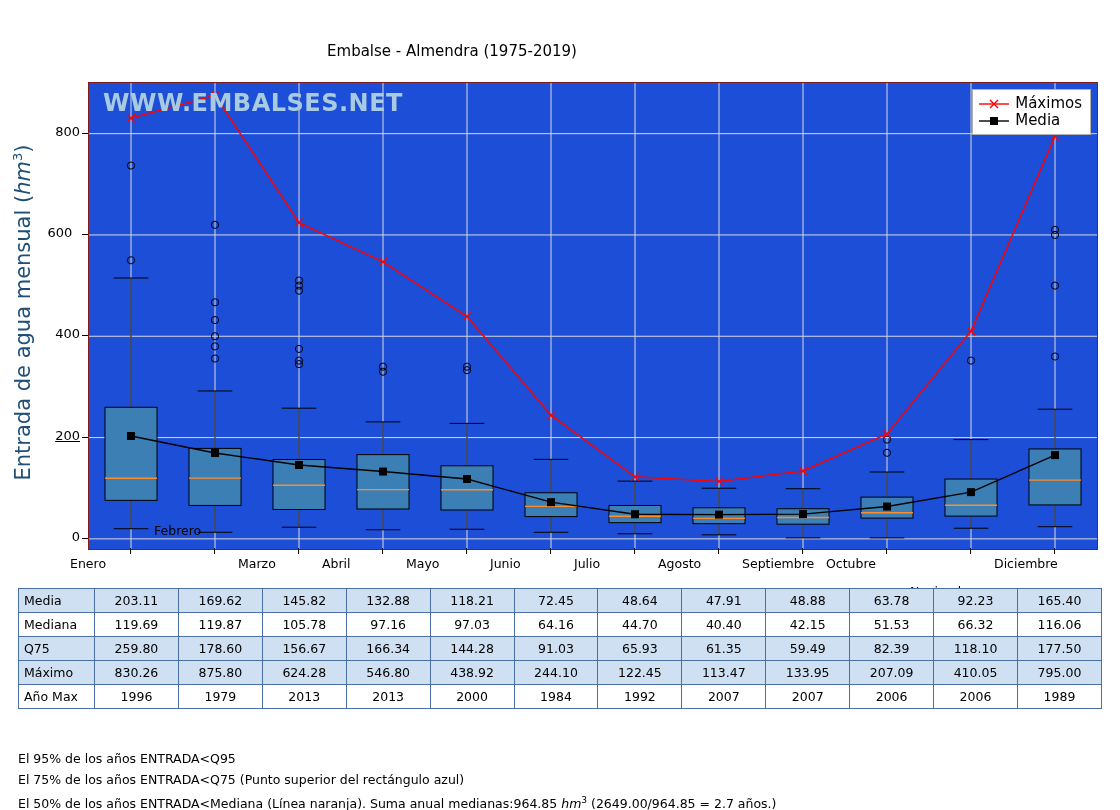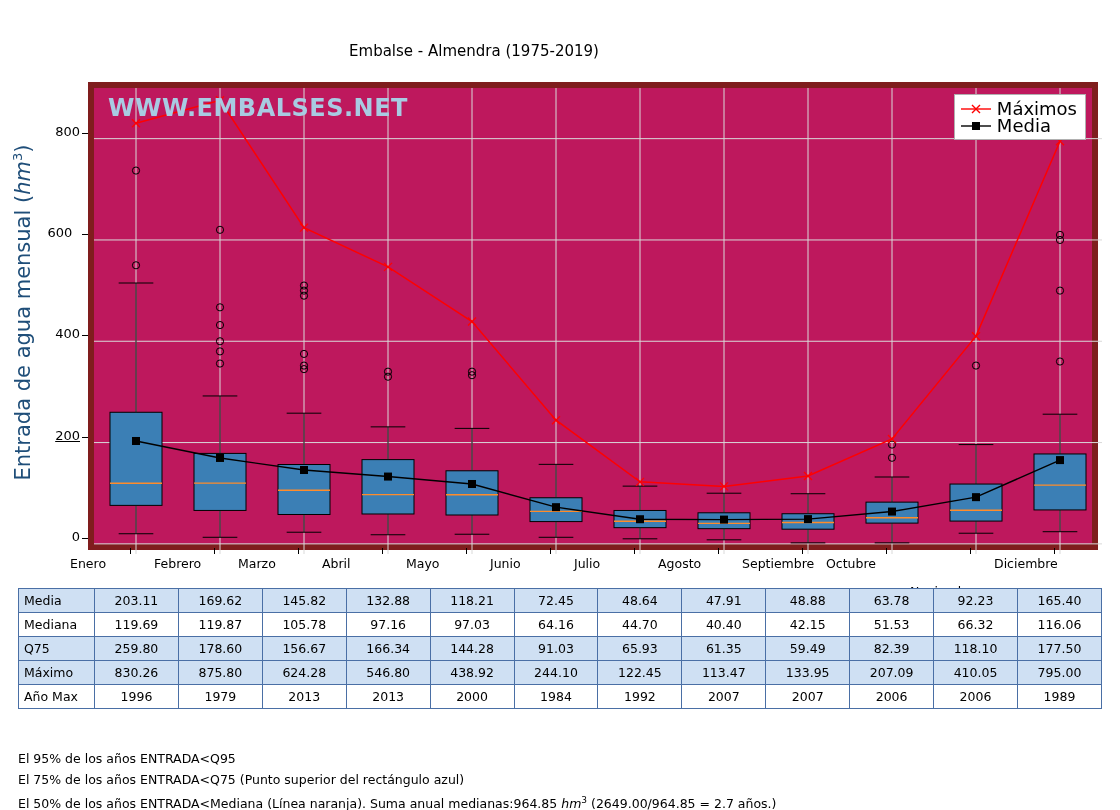--- a/index.html
+++ b/index.html
@@ -4,49 +4,49 @@
 <style>
   html,body{margin:0;padding:0;}
   body{
     width:1120px;height:810px;background:#ffffff;
     font-family:"DejaVu Sans","Liberation Sans",sans-serif;
     color:#000;overflow:hidden;position:relative;
   }
   #wrap{position:absolute;left:0;top:0;width:1120px;height:810px;}
   .title{
     position:absolute;left:0;top:42px;width:904px;text-align:center;
-    font-size:15px;color:#000;padding-left:22px;
+    font-size:15px;color:#000;
   }
   .ylabel{
     position:absolute;
     left:-218px;top:300px;width:480px;
     transform:rotate(-90deg);
     transform-origin:center center;
     text-align:center;
     font-size:21px;color:#1f4e79;
   }
   .ylabel sup{font-size:13px;}
   .plot{
     position:absolute;left:88px;top:82px;width:1010px;height:468px;
-    border:6px solid #7f1d1d;box-sizing:border-box;background:#be185d;
+    border:1px solid #7f1d1d;box-sizing:border-box;background:#1d4ed8;
   }
   .tick-label-y{
     position:absolute;right:1104px;width:40px;text-align:right;
     font-size:13px;color:#000;
   }
   .tickmark-y{position:absolute;left:82px;width:6px;height:1px;background:#000;}
   .tickmark-x{position:absolute;width:1px;height:6px;background:#000;}
   .watermark{
     position:absolute;left:102px;top:88px;
     font-size:24px;color:#a8cbe2;font-weight:bold;letter-spacing:0.5px;
   }
   .legend{
     position:absolute;right:6px;top:6px;
     border:1px solid #b0b0b0;background:#fff;
-    padding:5px 8px 5px 6px;font-size:18px;line-height:17px;
+    padding:5px 8px 5px 6px;font-size:15px;line-height:17px;
   }
   .legend .row{display:flex;align-items:center;gap:6px;white-space:nowrap;}
   .legend svg{display:block;}
   .xcat{
     position:absolute;font-size:12.5px;text-align:left;color:#000;
   }
   table.stats{
     position:absolute;left:18px;top:588px;width:1084px;
     border-collapse:collapse;font-size:12.5px;
   }
@@ -304,21 +304,21 @@
       <div class="tick-label-y" style="top: 326.261px; right: 1040px;">400</div>
       <div class="tickmark-y" style="top: 335.261px;"></div>
       <div class="tick-label-y" style="top: 224.957px; right: 1040px; text-align: center;">600</div>
       <div class="tickmark-y" style="top: 233.957px;"></div>
       <div class="tick-label-y" style="top: 123.652px; right: 1040px;">800</div>
       <div class="tickmark-y" style="top: 132.652px;"></div>
     </div>
   <div id="xticks-host">
       <div class="xcat" style="left: 70px; top: 556px; width: 120px;">Enero</div>
       <div class="tickmark-x" style="left: 130px; top: 548px;"></div>
-      <div class="xcat" style="left: 154px; top: 556px; width: 120px;">Febrero</div>
+      <div class="xcat" style="left: 154px; top: 523px; width: 120px;">Febrero</div>
       <div class="tickmark-x" style="left: 214px; top: 548px;"></div>
       <div class="xcat" style="left: 238px; top: 556px; width: 120px;">Marzo</div>
       <div class="tickmark-x" style="left: 298px; top: 548px;"></div>
       <div class="xcat" style="left: 322px; top: 556px; width: 120px;">Abril</div>
       <div class="tickmark-x" style="left: 382px; top: 548px;"></div>
       <div class="xcat" style="left: 406px; top: 556px; width: 120px;">Mayo</div>
       <div class="tickmark-x" style="left: 466px; top: 548px;"></div>
       <div class="xcat" style="left: 490px; top: 556px; width: 120px;">Junio</div>
       <div class="tickmark-x" style="left: 550px; top: 548px;"></div>
       <div class="xcat" style="left: 574px; top: 556px; width: 120px;">Julio</div>

